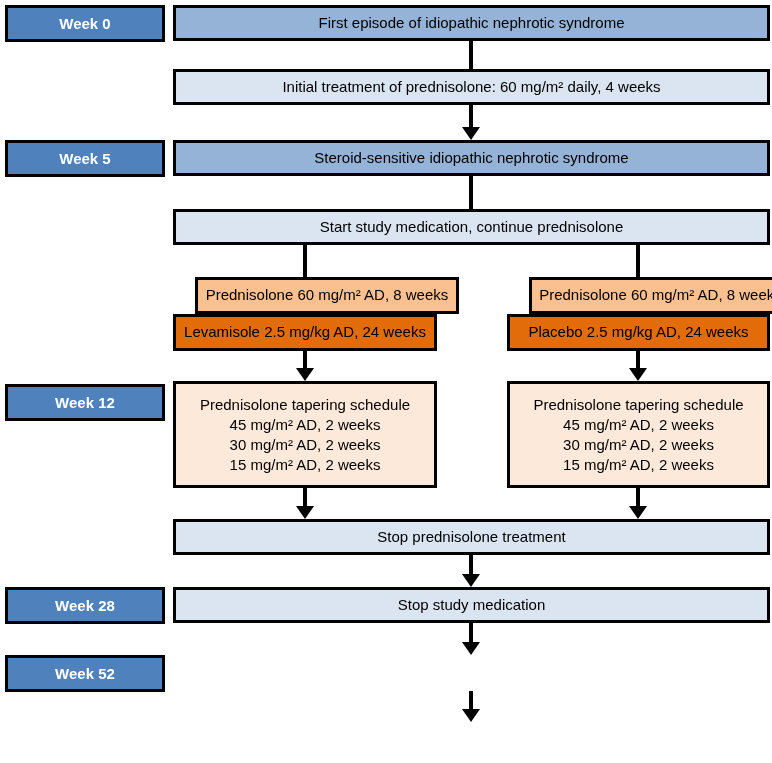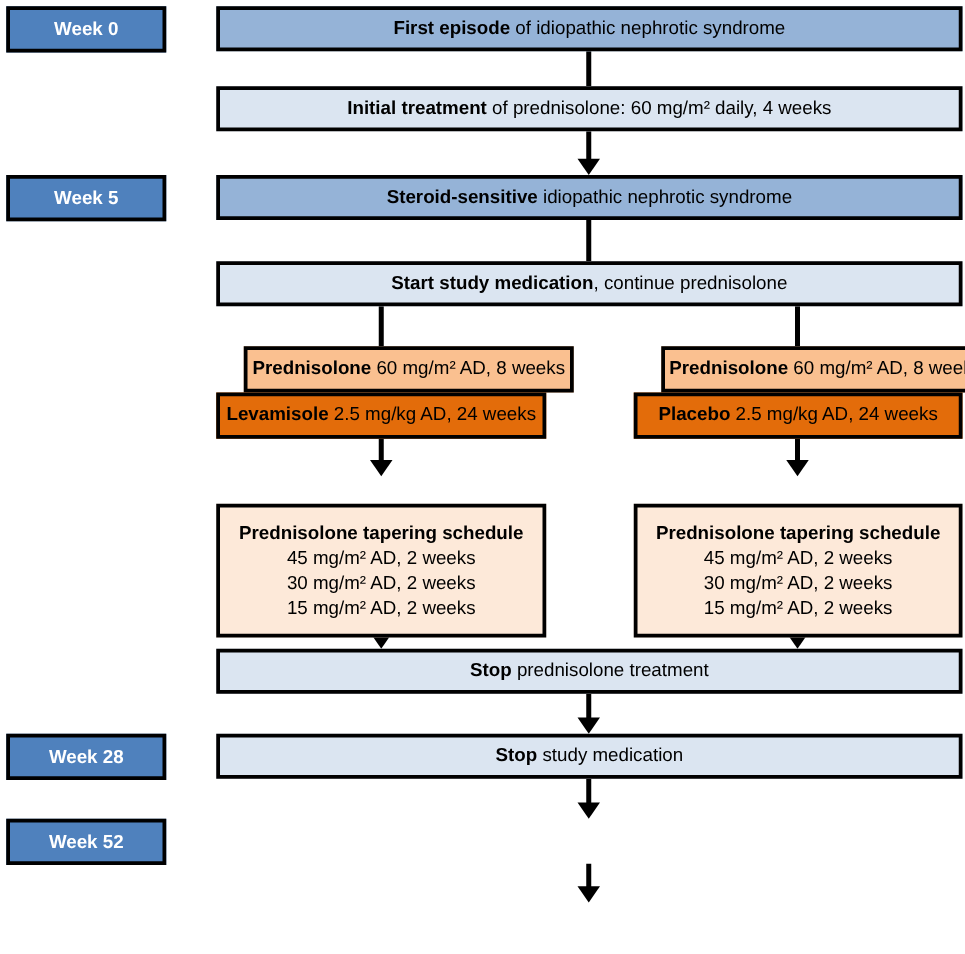--- a/index.html
+++ b/index.html
@@ -20,42 +20,42 @@
     align-items: center;
     justify-content: center;
     text-align: center;
     font-size: 15px;
     line-height: 1.25;
     color: #000;
   }
   .week {
     position: absolute;
     left: 5px;
-    width: 128px;
+    width: 160px;
     height: 37px;
     background: var(--week-blue, #4f81bd);
     border: 3px solid var(--border, #000);
     color: #ffffff;
     font-weight: bold;
     font-size: 15px;
     display: flex;
     align-items: center;
     justify-content: center;
   }
   .mid     { background: var(--mid-blue, #95b3d7); }
   .light   { background: var(--light-blue, #dbe5f1); }
   .lorange { background: var(--light-orange, #fac090); margin-left: 22px; }
   .dorange { background: var(--dark-orange, #e36c0a); }
-  .cream   { background: var(--cream, #fde9d9); margin-top: 22px; }
+  .cream   { background: var(--cream, #fde9d9); }
   .full { left: 173px; width: 597px; height: 36px; }
   .colL { left: 173px; width: 264px; }
   .colR { left: 507px; width: 263px; }
   .h37  { height: 37px; }
   .tap  { height: 107px; }
-  .b { font-weight: bold; }
+  .b { font-weight: normal; }
   .vline {
     position: absolute;
     width: 4px;
     background: var(--border, #000);
   }
   .ahead {
     position: absolute;
     width: 0; height: 0;
     border-left: 9px solid transparent;
     border-right: 9px solid transparent;
@@ -66,20 +66,23 @@
 </head>
 <body>
 
 <div class="canvas">
 
   <div class="week" style="top:5px">
       <span>Week 0</span>
     </div>
   <div class="week" style="top:140px">
       <span>Week 5</span>
+    </div>
+  <div class="week" style="top:384px">
+      <span>Week 12</span>
     </div>
   <div class="week" style="top:587px">
       <span>Week 28</span>
     </div>
   <div class="week" style="top:655px">
       <span>Week 52</span>
     </div>
 
   <div class="vline" style="left:469px; top:41px;  height:28px"></div>
 

